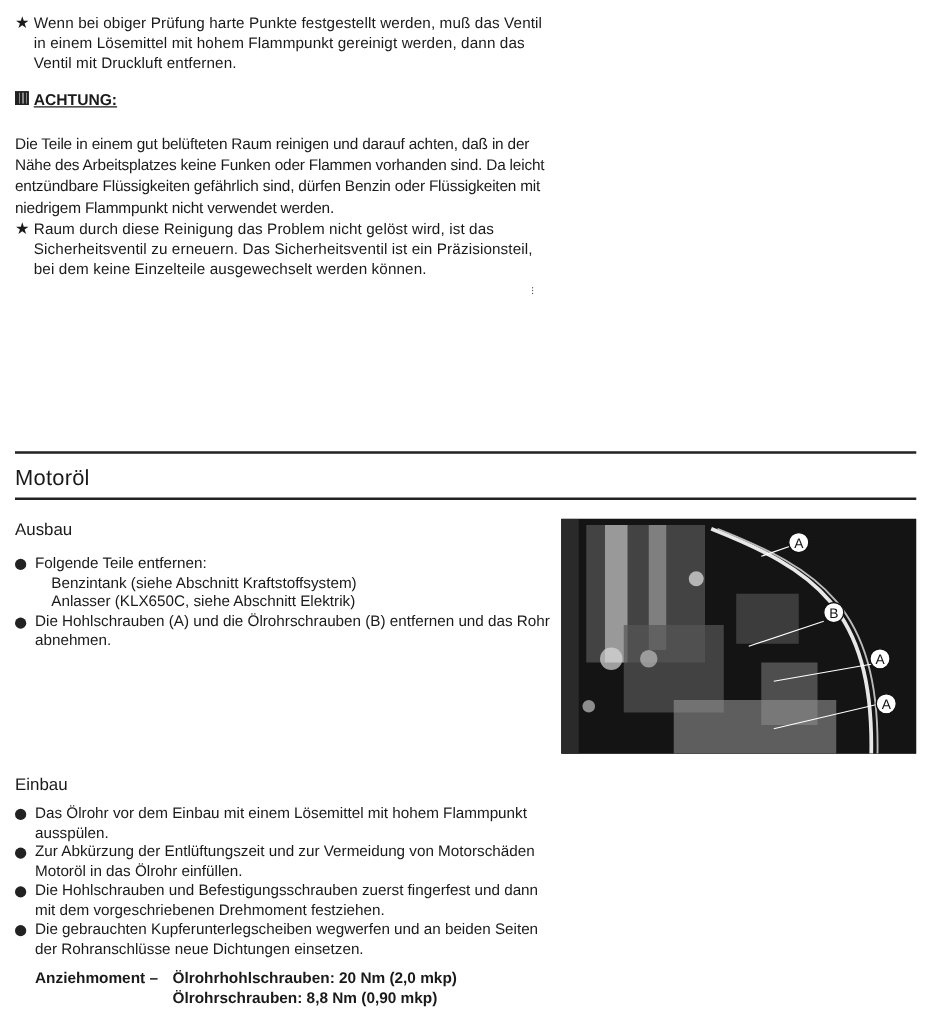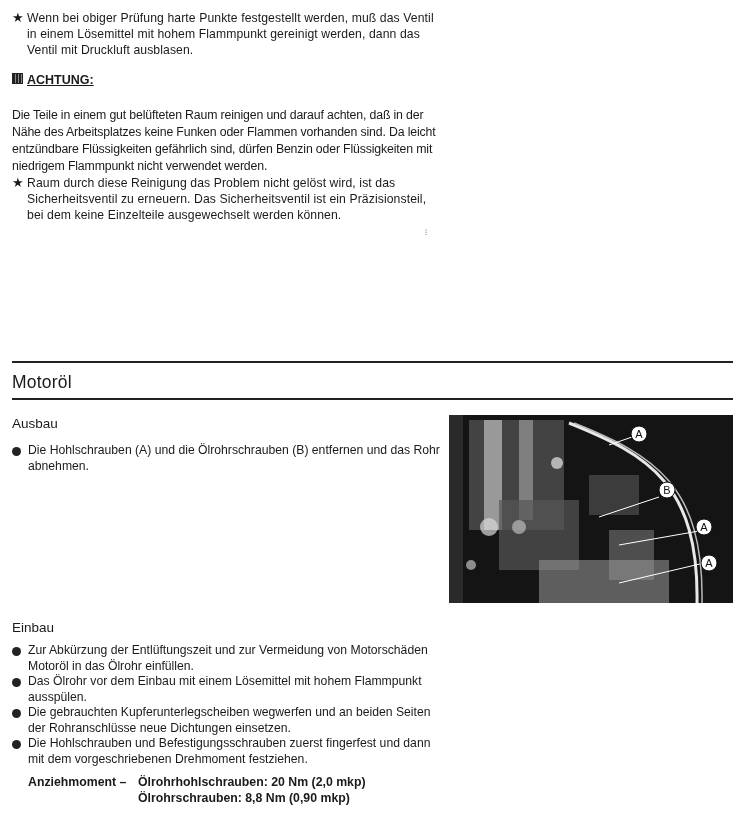--- a/index.html
+++ b/index.html
@@ -26,21 +26,21 @@
   .torque { left: 28px; top: 774px; font-size: 12.3px; font-weight: bold; line-height: 16px; }
   .torque .lbl { display: inline-block; width: 110px; }
   .torque .row2 { padding-left: 110px; }
   .stray { left: 425px; top: 226px; font-size: 8px; color: #555; }
 </style>
 </head>
 <body>
 
 <div class="abs p star-item" style="top:10px;">
   <span class="star">★</span>
-  <span class="txt">Wenn bei obiger Prüfung harte Punkte festgestellt werden, muß das Ventil in einem Lösemittel mit hohem Flammpunkt gereinigt werden, dann das Ventil mit Druckluft ausblasen.</span>
+  <span class="txt">Wenn bei obiger Prüfung harte Punkte festgestellt werden, muß das Ventil in einem Lösemittel mit hohem Flammpunkt gereinigt werden, dann das Ventil mit Druckluft entfernen.</span>
 </div>
 
 <div class="abs achtung-head">
   <span class="sq"></span><span>ACHTUNG:</span>
 </div>
 <p class="abs achtung-body">Die Teile in einem gut belüfteten Raum reinigen und darauf achten, daß in der Nähe des Arbeitsplatzes keine Funken oder Flammen vorhanden sind. Da leicht entzündbare Flüssigkeiten gefährlich sind, dürfen Benzin oder Flüssigkeiten mit niedrigem Flammpunkt nicht verwendet werden.</p>
 
 <div class="abs p star-item" style="top:175px;">
   <span class="star">★</span>
   <span class="txt">Raum durch diese Reinigung das Problem nicht gelöst wird, ist das Sicherheitsventil zu erneuern. Das Sicherheitsventil ist ein Präzisionsteil, bei dem keine Einzelteile ausgewechselt werden können.</span>
@@ -48,20 +48,26 @@
 
 <div class="abs stray">⁝</div>
 
 <div class="abs rule" style="top:361px;"></div>
 <div class="abs sec-title">Motoröl</div>
 <div class="abs rule" style="top:398px;"></div>
 
 <div class="abs sub-title" style="top:416px;">Ausbau</div>
 
 <ul class="abs bullets" style="top:443px;">
+  <li>
+    <span class="dot"></span>
+    <span>Folgende Teile entfernen:</span>
+    <span class="sub">Benzintank (siehe Abschnitt Kraftstoffsystem)</span>
+    <span class="sub">Anlasser (KLX650C, siehe Abschnitt Elektrik)</span>
+  </li>
   <li>
     <span class="dot"></span>
     <span>Die Hohlschrauben (A) und die Ölrohrschrauben (B) entfernen und das Rohr abnehmen.</span>
   </li>
 </ul>
 
 <div class="abs photo">
   <svg width="284" height="188" viewBox="0 0 284 188">
     <rect width="284" height="188" fill="#141414"></rect>
 
@@ -97,32 +103,32 @@
       <text x="260" y="152">A</text>
     </g>
   </svg>
 </div>
 
 <div class="abs sub-title" style="top:620px;">Einbau</div>
 
 <ul class="abs bullets" style="top:643px;">
   <li>
     <span class="dot"></span>
+    <span>Das Ölrohr vor dem Einbau mit einem Lösemittel mit hohem Flammpunkt ausspülen.</span>
+  </li>
+  <li>
+    <span class="dot"></span>
     <span>Zur Abkürzung der Entlüftungszeit und zur Vermeidung von Motorschäden Motoröl in das Ölrohr einfüllen.</span>
   </li>
   <li>
     <span class="dot"></span>
-    <span>Das Ölrohr vor dem Einbau mit einem Lösemittel mit hohem Flammpunkt ausspülen.</span>
+    <span>Die Hohlschrauben und Befestigungsschrauben zuerst fingerfest und dann mit dem vorgeschriebenen Drehmoment festziehen.</span>
   </li>
   <li>
     <span class="dot"></span>
     <span>Die gebrauchten Kupferunterlegscheiben wegwerfen und an beiden Seiten der Rohranschlüsse neue Dichtungen einsetzen.</span>
-  </li>
-  <li>
-    <span class="dot"></span>
-    <span>Die Hohlschrauben und Befestigungsschrauben zuerst fingerfest und dann mit dem vorgeschriebenen Drehmoment festziehen.</span>
   </li>
 </ul>
 
 <div class="abs torque">
   <div><span class="lbl">Anziehmoment –</span><span>Ölrohrhohlschrauben: 20 Nm (2,0 mkp)</span></div>
   <div class="row2">Ölrohrschrauben: 8,8 Nm (0,90 mkp)</div>
 </div>
 
 </body></html>

